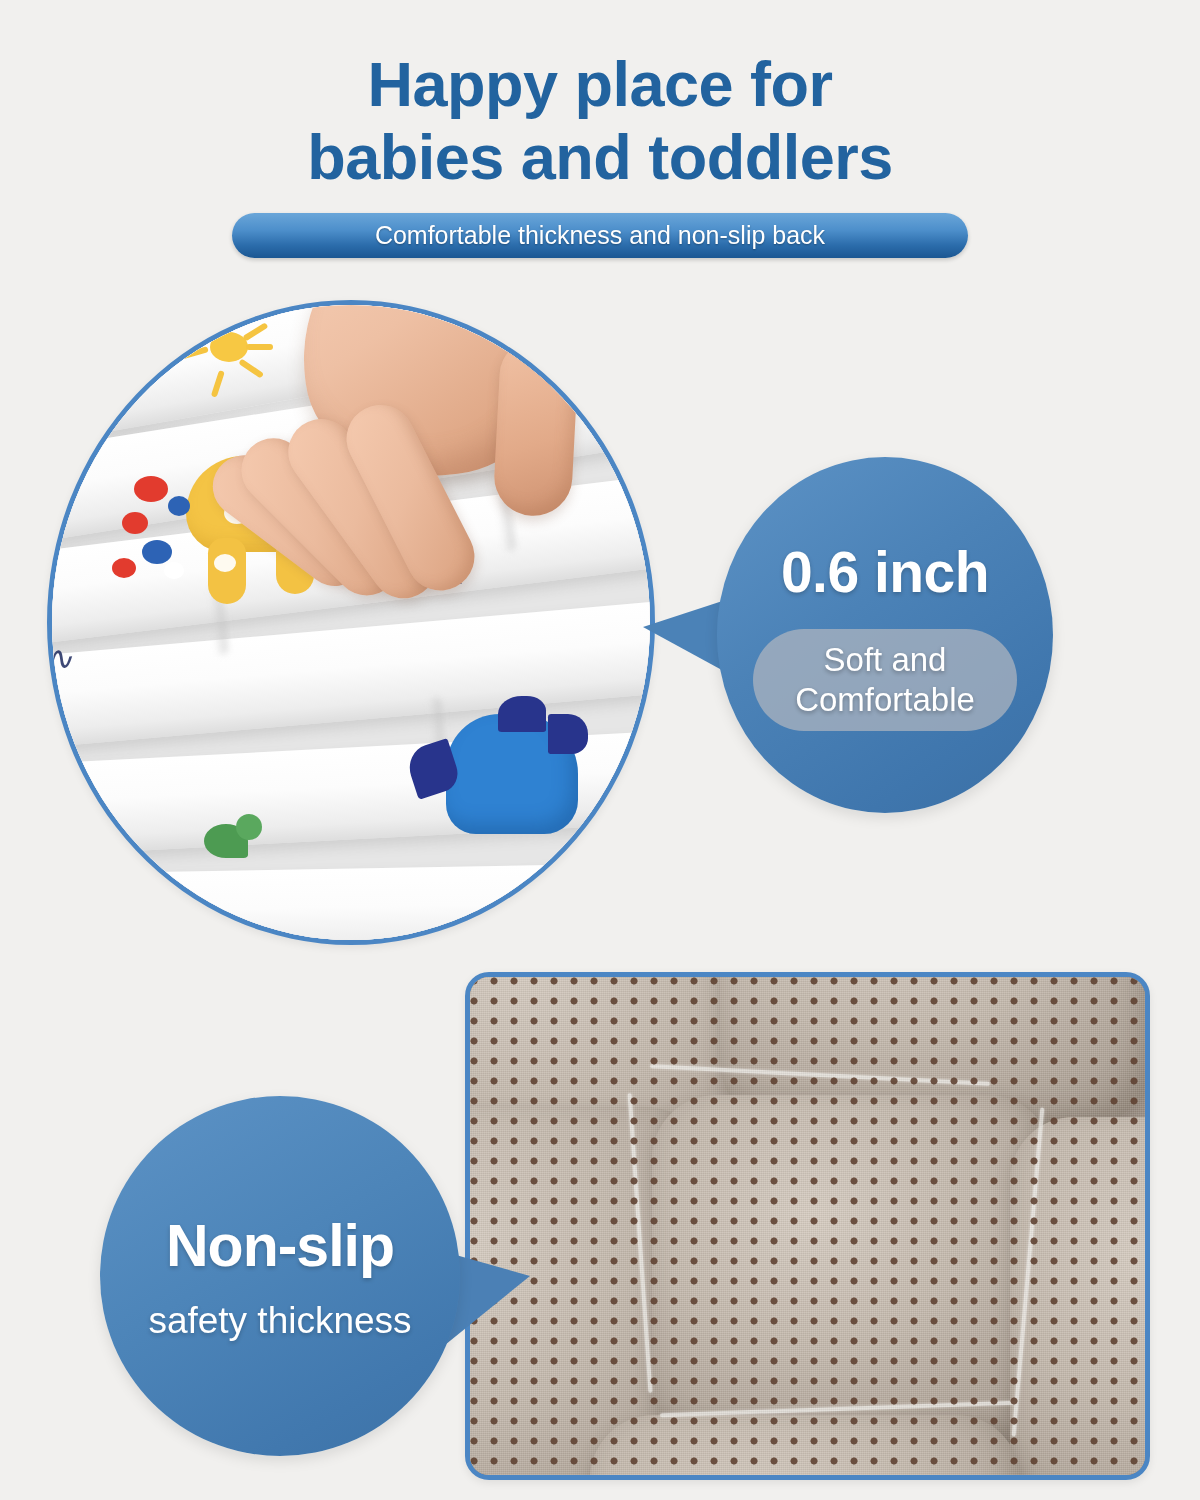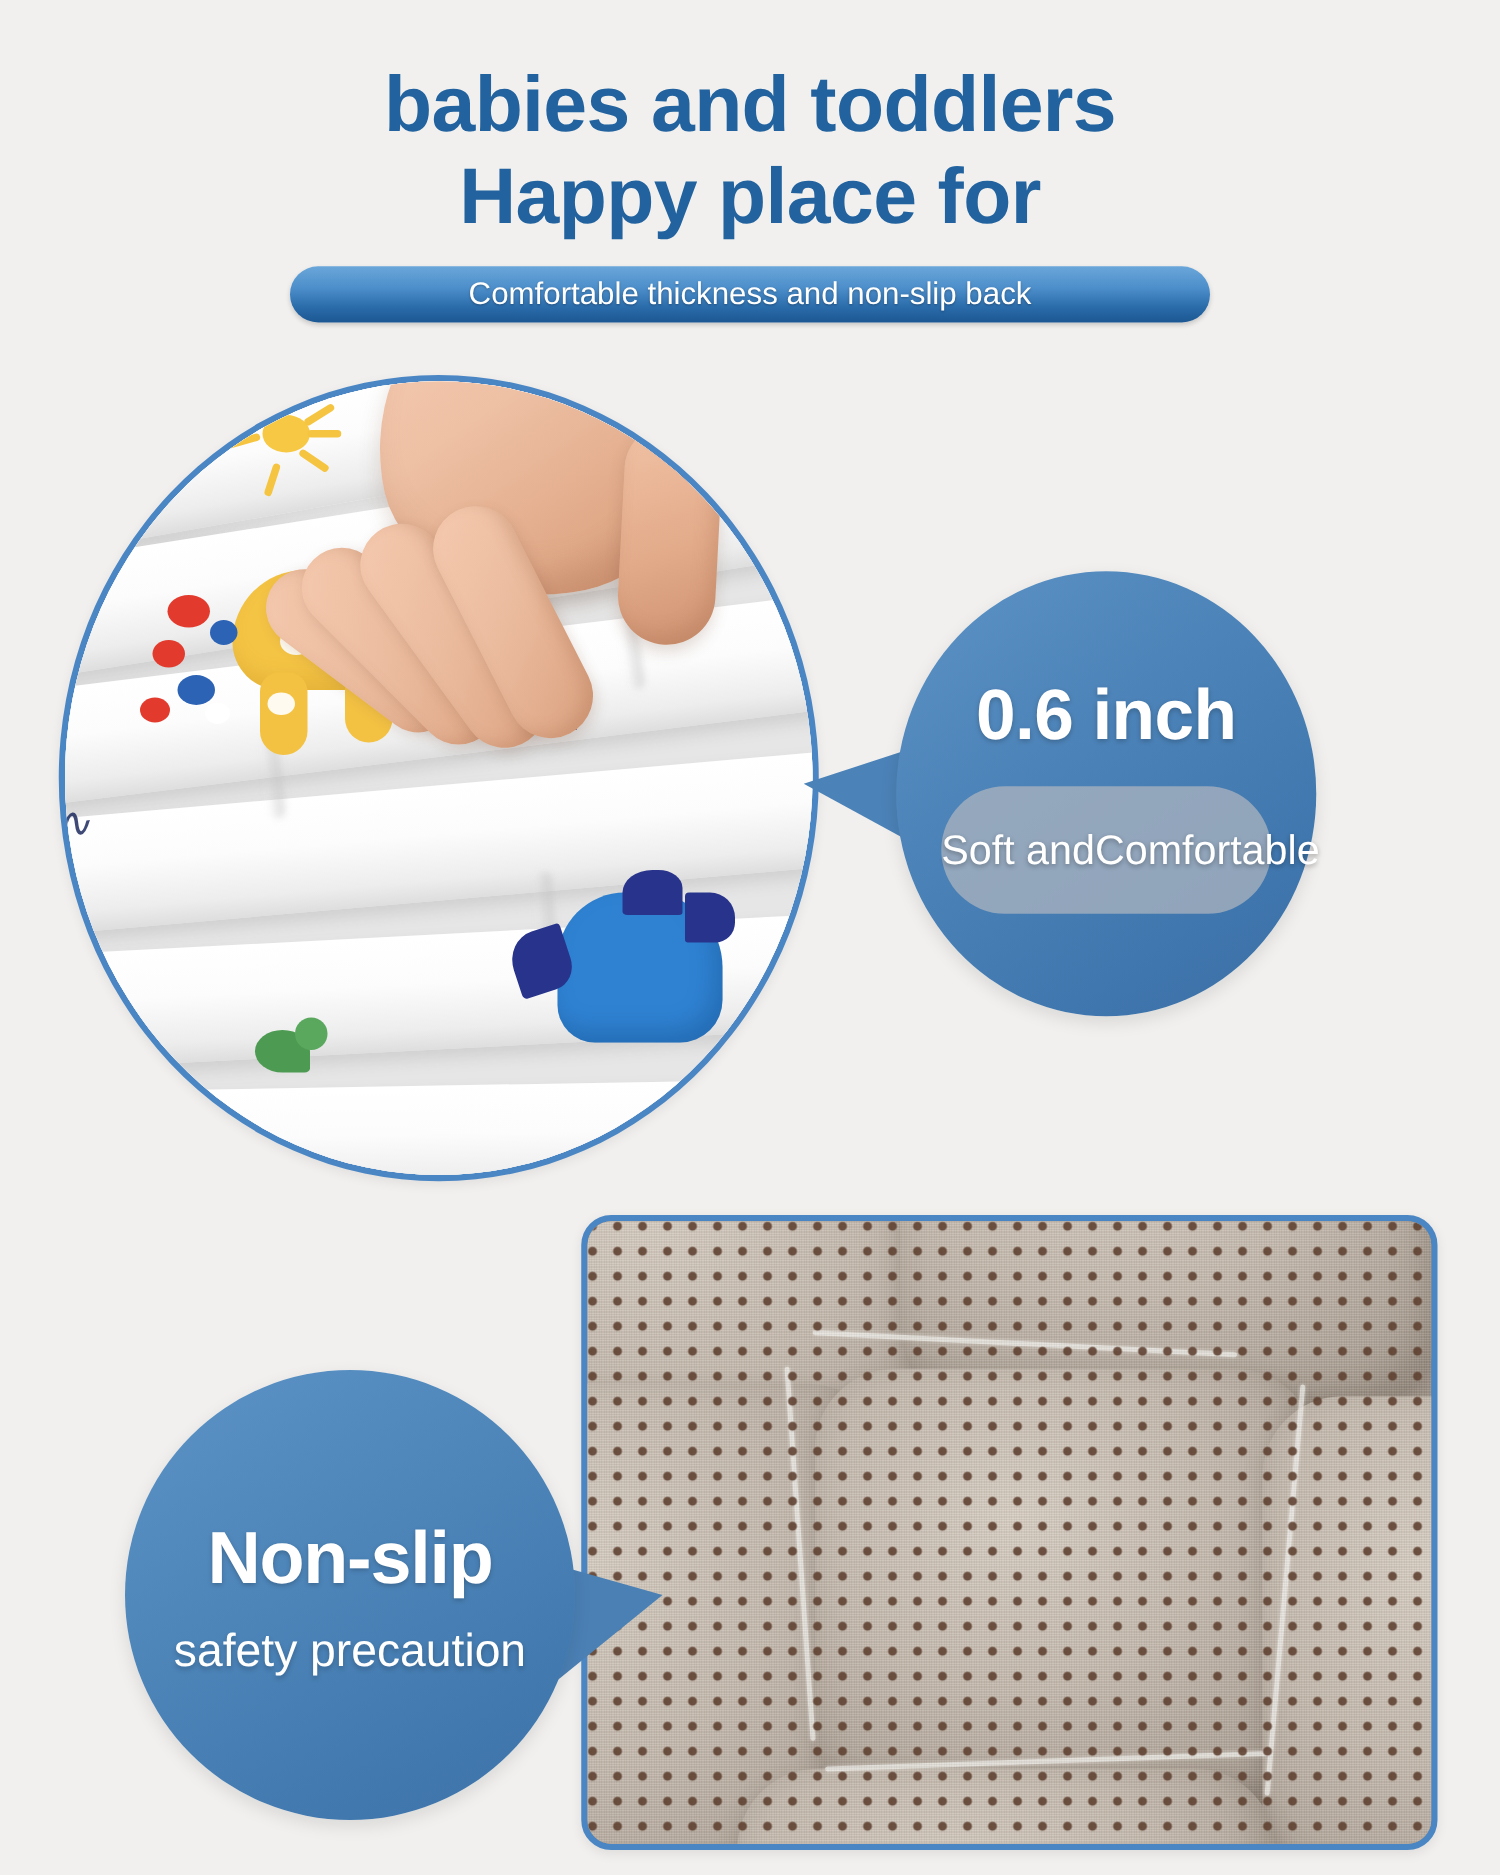--- a/index.html
+++ b/index.html
@@ -278,22 +278,23 @@
   }
   .gray-pill {
     position: absolute;
     left: 36px;
     top: 172px;
     width: 264px;
     height: 102px;
     border-radius: 51px;
     background: rgba(176,182,191,0.72);
     display: flex;
-    flex-direction: row;
+    flex-direction: column;
     align-items: center;
+    justify-content: center;
   }
   .gray-pill span {
     color: #ffffff;
     font-size: 33px;
     line-height: 40px;
     text-shadow: 0 2px 4px rgba(0,0,0,0.30);
     white-space: nowrap;
   }
 
   
@@ -393,22 +394,22 @@
     font-size: 37px;
     text-shadow: 0 2px 4px rgba(0,0,0,0.22);
     white-space: nowrap;
   }
 </style>
 </head>
 <body>
 
 <div class="header">
   <h1 class="headline">
+    <span class="line">Happy place for</span>
     <span class="line">babies and toddlers</span>
-    <span class="line">Happy place for</span>
   </h1>
 </div>
 
 <div class="subtitle-pill">
   <span>Comfortable thickness and non-slip back</span>
 </div>
 
 <div class="photo-circle">
   <div class="mattress">
 
@@ -512,14 +513,14 @@
 
     <div class="ns-weave"></div>
     <div class="ns-dots"></div>
   </div>
 </div>
 
 <div class="bubble-nonslip">
   <div class="bubble-tail-right"></div>
   <div class="circle2"></div>
   <div class="title2">Non-slip</div>
-  <div class="sub2">safety precaution</div>
+  <div class="sub2">safety thickness</div>
 </div>
 
 </body></html>

